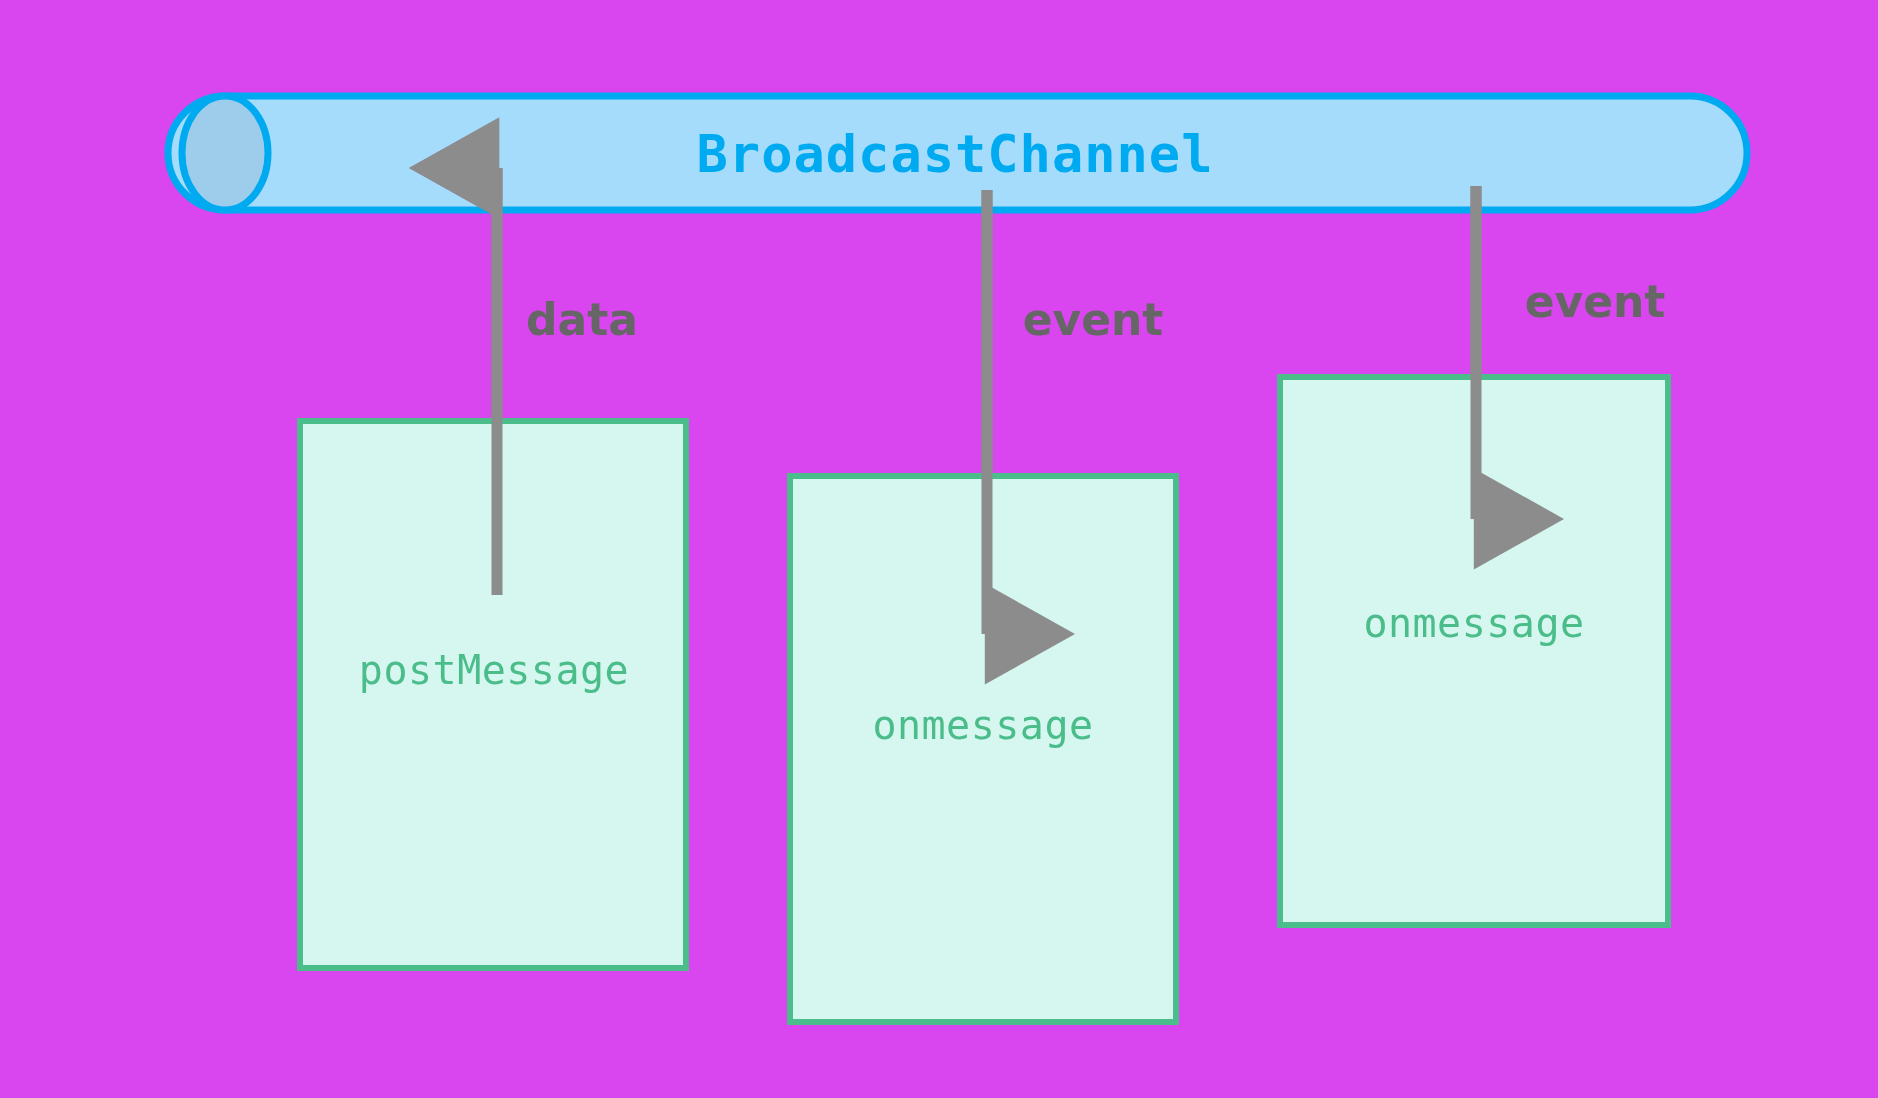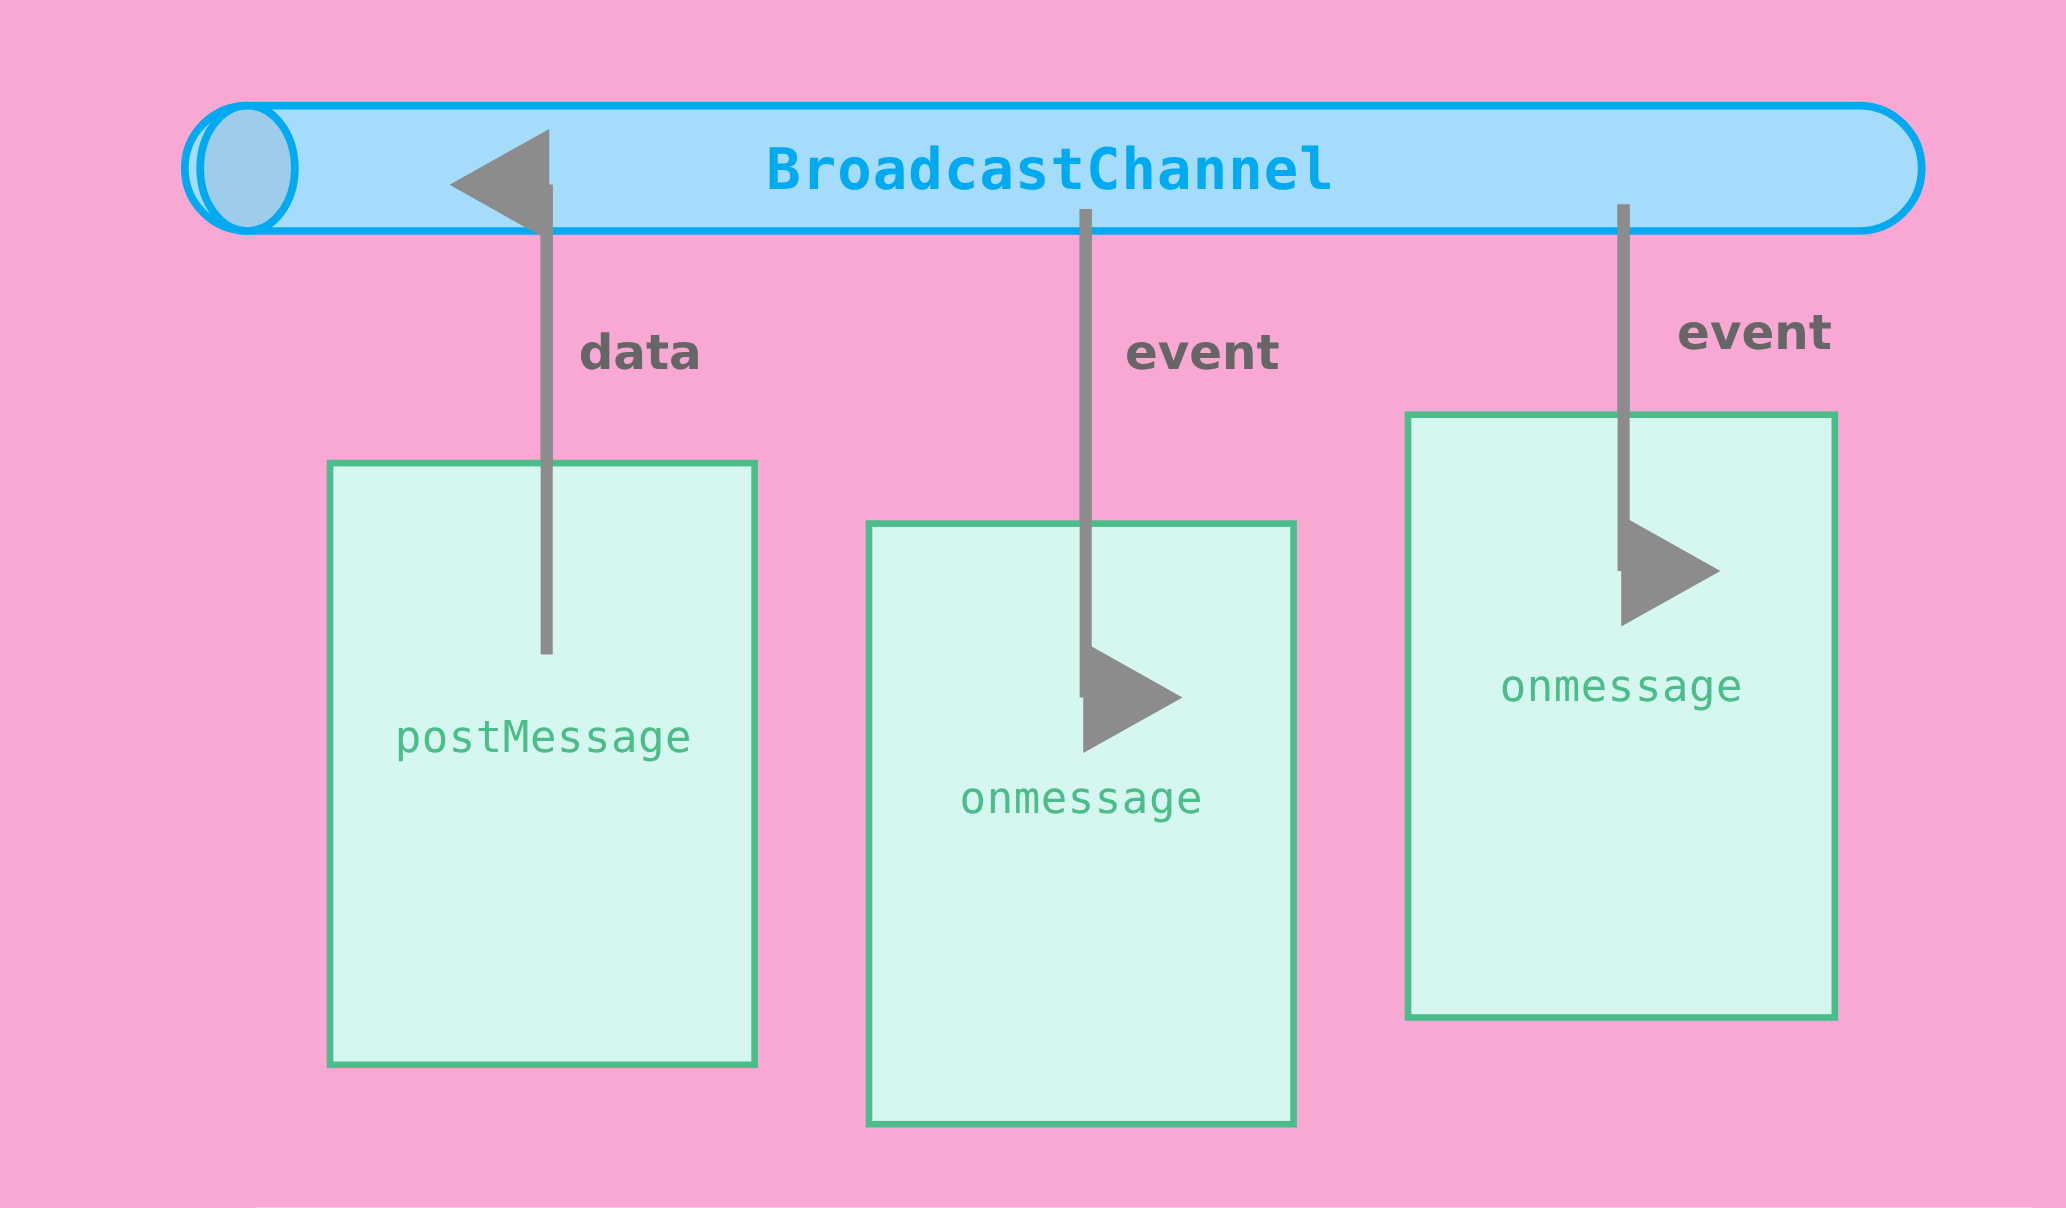--- a/index.html
+++ b/index.html
@@ -8,21 +8,21 @@
     padding: 0;
     background: #ffffff;
   }
   body {
     font-family: "DejaVu Sans", sans-serif;
   }
   #canvas {
     position: relative;
     width: 1878px;
     height: 1098px;
-    background: #f9a8d4;
+    background: #d946ef;
     overflow: hidden;
   }
   #diagram-svg {
     position: absolute;
     left: 0;
     top: 0;
     width: 1878px;
     height: 1098px;
   }
   .channel-title {

